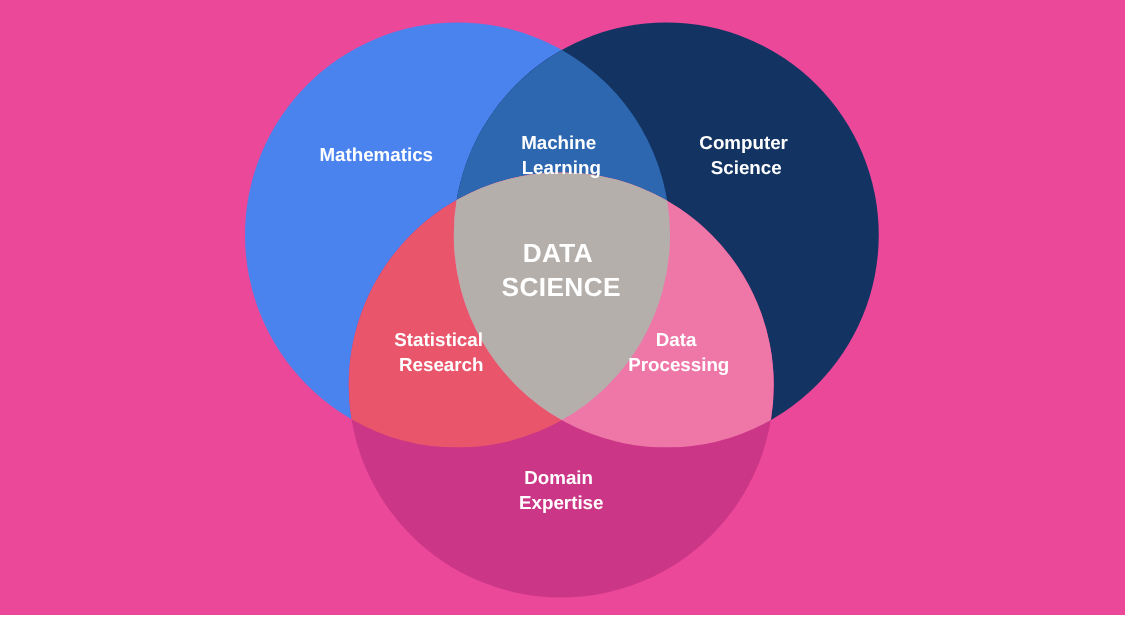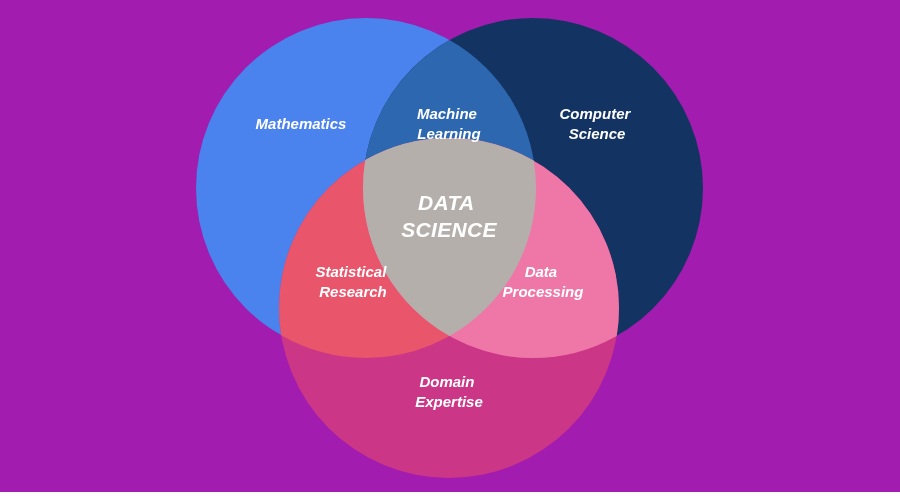--- a/index.html
+++ b/index.html
@@ -45,21 +45,21 @@
     font-size: 21px;
     letter-spacing: 0.3px;
   }
   .label-line {
     font-family: "Liberation Sans", sans-serif;
   }
 </style>
 </head>
 <body style="background: rgb(255, 255, 255);">
 
-<div id="venn-stage" style="width: 900px; height: 492px; background: #a21caf; font-style: italic;">
+<div id="venn-stage" style="width: 900px; height: 492px; background: #ec4899;">
   <svg id="venn-svg" viewBox="0 0 900 500" xmlns="http://www.w3.org/2000/svg">
     <defs>
       <clipPath id="clip-math">
         <circle id="def-c-math" cx="366" cy="188" r="170"></circle>
       </clipPath>
       <clipPath id="clip-cs">
         <circle id="def-c-cs" cx="533" cy="188" r="170"></circle>
       </clipPath>
       <clipPath id="clip-dom">
         <circle id="def-c-dom" cx="449" cy="308" r="170"></circle>

